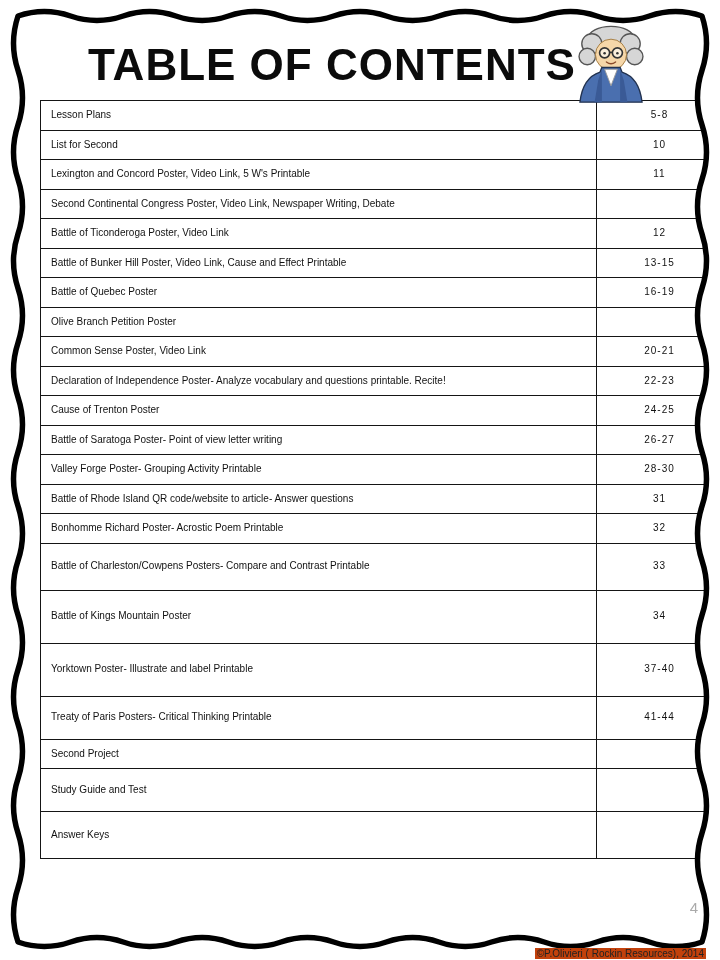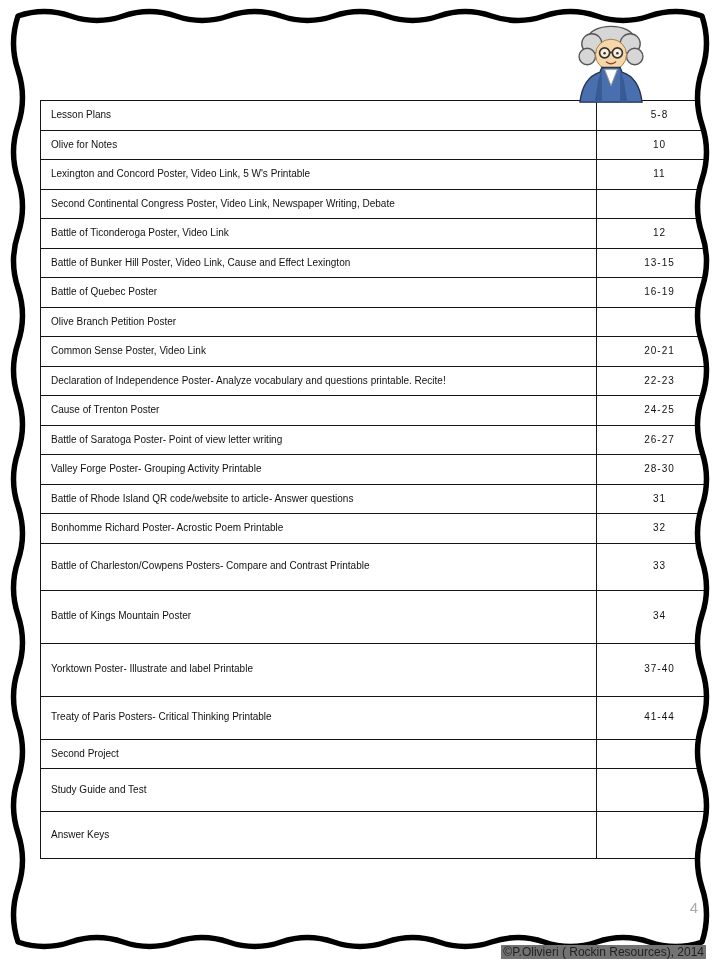--- a/index.html
+++ b/index.html
@@ -64,31 +64,32 @@
   }
   .page-num{
     position:absolute;
     right:22px;bottom:44px;
     font-size:15px;color:#aaa;
     z-index:3;
   }
   .footer{
     position:absolute;
     right:14px;bottom:1px;
-    font-size:12px;color:#222;
+    font-size:10px;color:#222;
     z-index:6;
-    background:#737373;
+    background:#c2410c;
     padding:0 2px;
   }
 </style>
 </head>
 <body>
 
 <div class="page">
 
+  <h1 class="title">TABLE OF CONTENTS</h1>
 
   <div class="mascot">
     <svg viewBox="0 0 100 92" width="92" height="84" aria-hidden="true">
 
       <ellipse cx="50" cy="20" rx="25" ry="13" fill="#d6d6d6" stroke="#555" stroke-width="1.5"></ellipse>
       <circle cx="29" cy="26" r="11" fill="#d6d6d6" stroke="#555" stroke-width="1.5"></circle>
       <circle cx="71" cy="26" r="11" fill="#d6d6d6" stroke="#555" stroke-width="1.5"></circle>
       <circle cx="24" cy="40" r="9" fill="#d6d6d6" stroke="#555" stroke-width="1.5"></circle>
       <circle cx="76" cy="40" r="9" fill="#d6d6d6" stroke="#555" stroke-width="1.5"></circle>
 
@@ -111,37 +112,37 @@
   </div>
 
   <table class="toc">
     <tbody>
 
     <tr>
         <td class="c-label">Lesson Plans</td>
         <td class="c-pages">5-8</td>
       </tr>
         <tr>
-        <td class="c-label">Olive for Notes</td>
+        <td class="c-label">List for Second</td>
         <td class="c-pages">10</td>
       </tr>
         <tr>
         <td class="c-label">Lexington and Concord Poster, Video Link, 5 W's Printable</td>
         <td class="c-pages">11</td>
       </tr>
         <tr>
         <td class="c-label">Second Continental Congress Poster, Video Link, Newspaper Writing, Debate</td>
         <td class="c-pages"></td>
       </tr>
         <tr>
         <td class="c-label">Battle of Ticonderoga Poster, Video Link</td>
         <td class="c-pages">12</td>
       </tr>
         <tr>
-        <td class="c-label">Battle of Bunker Hill Poster, Video Link, Cause and Effect Lexington</td>
+        <td class="c-label">Battle of Bunker Hill Poster, Video Link, Cause and Effect Printable</td>
         <td class="c-pages">13-15</td>
       </tr>
         <tr>
         <td class="c-label">Battle of Quebec Poster</td>
         <td class="c-pages">16-19</td>
       </tr>
         <tr>
         <td class="c-label">Olive Branch Petition Poster</td>
         <td class="c-pages"></td>
       </tr>

